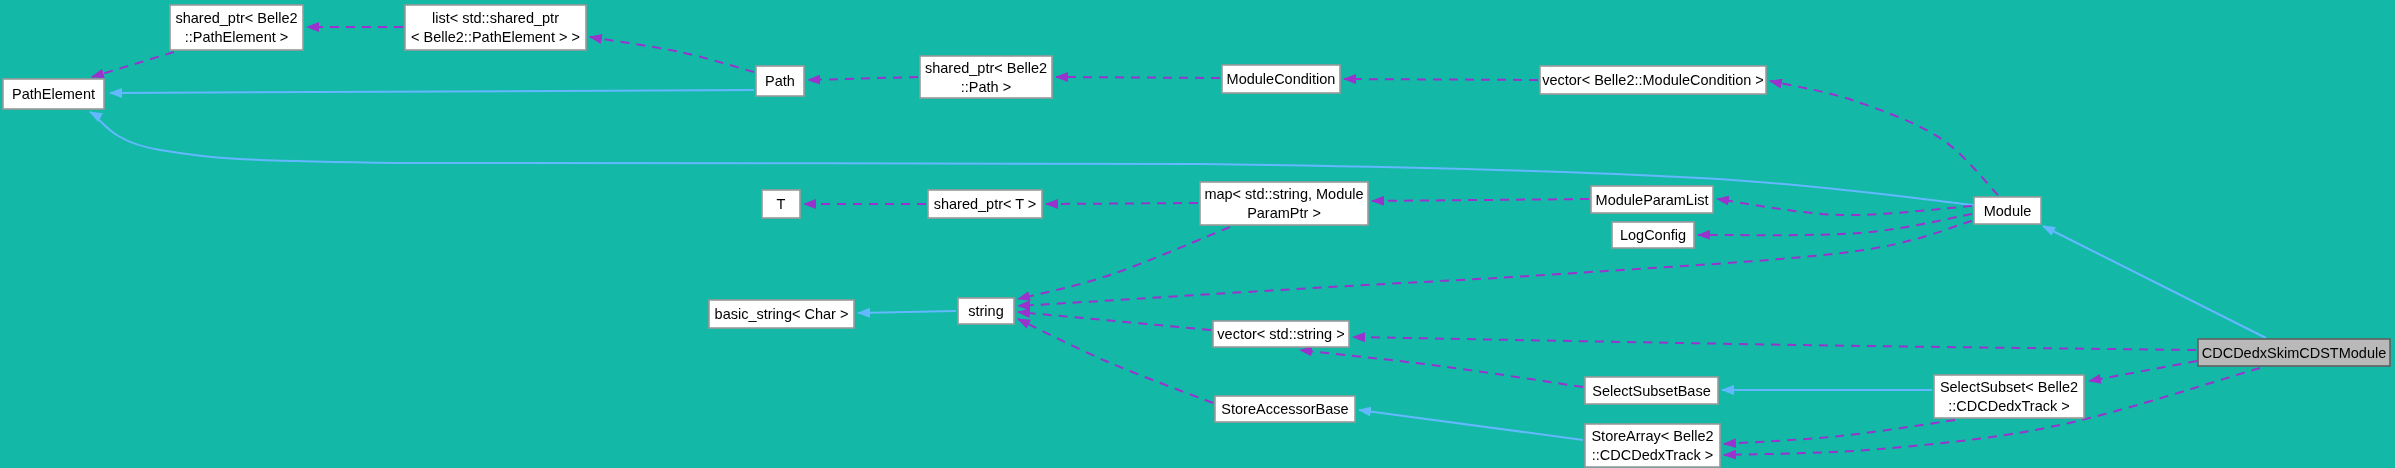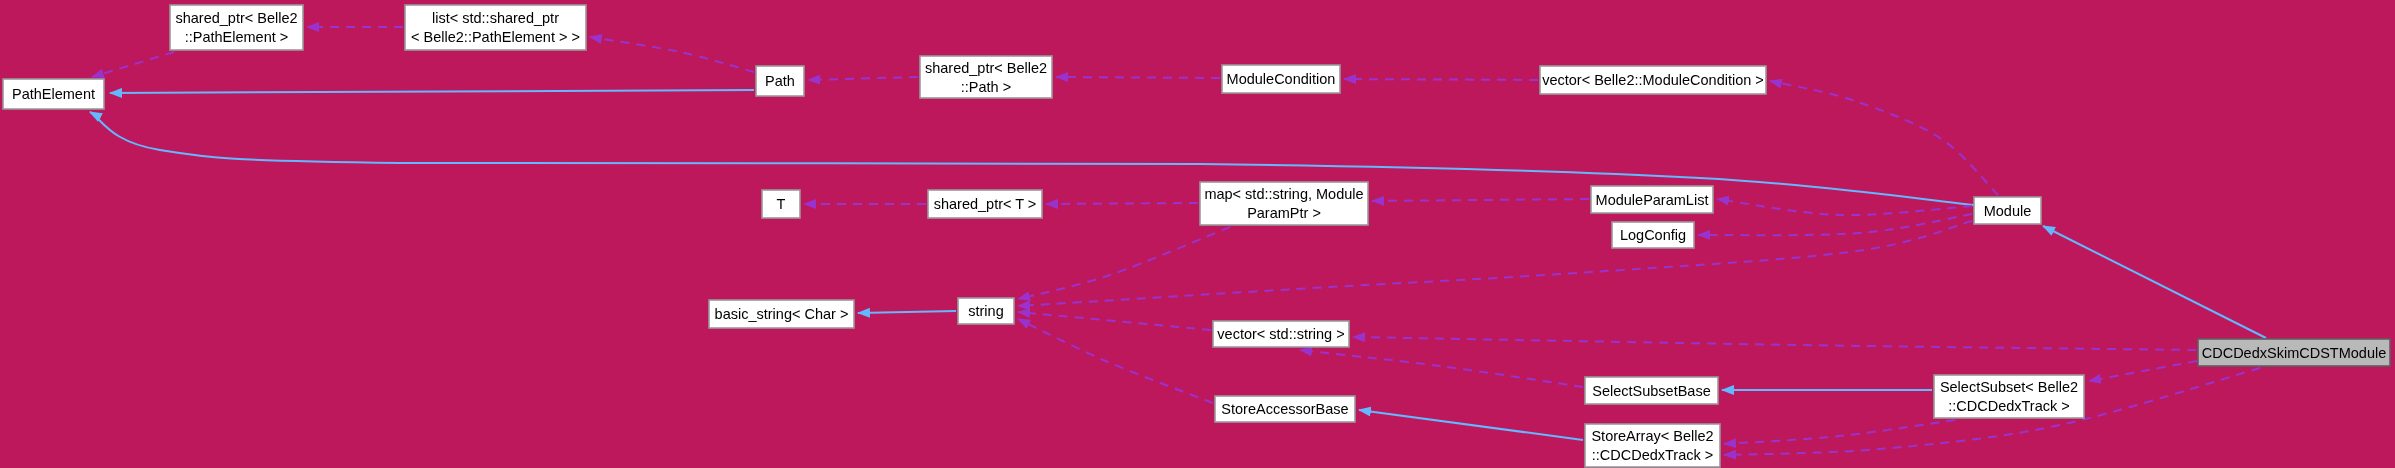--- a/index.html
+++ b/index.html
@@ -1,16 +1,16 @@
 <!DOCTYPE html>
 <html><head>
 <meta charset="utf-8">
 <style>
   html,body{margin:0;padding:0;background:#000;}
-  .stage{position:relative;width:2395px;height:468px;background:#be185d;overflow:hidden;}
+  .stage{position:relative;width:2395px;height:468px;background:#14b8a6;overflow:hidden;}
   svg{display:block;}
   svg text{font-family:"Liberation Sans","DejaVu Sans",sans-serif;font-size:14.5px;fill:#000;}
   .edge{fill:none;stroke-width:2;}
   .edge.usage{stroke-dasharray:9 7;}
 </style>
 </head>
 <body>
 
 <div class="stage">
   <svg id="diagram" width="2395" height="468" viewBox="0 0 2395 468" xmlns="http://www.w3.org/2000/svg">

